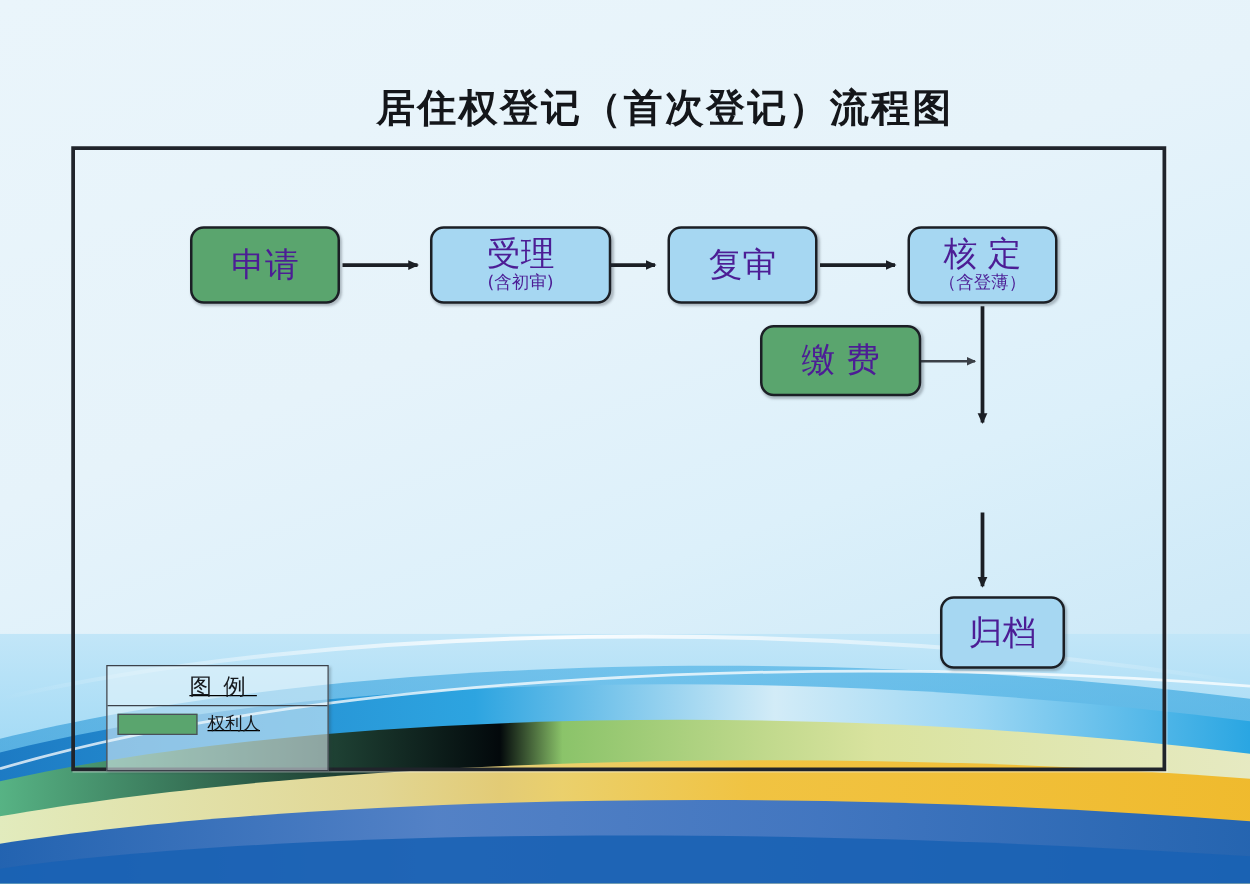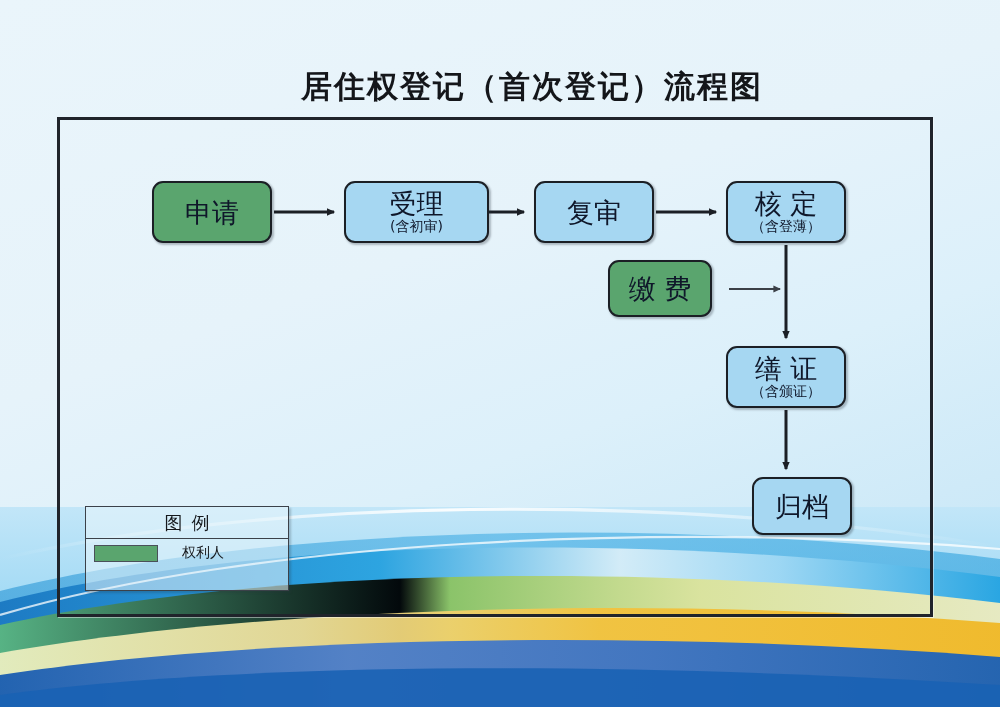--- a/index.html
+++ b/index.html
@@ -63,21 +63,21 @@
   .node {
     position: absolute;
     box-sizing: border-box;
     border: 2.5px solid #1b1f25;
     border-radius: 11px;
     display: flex;
     flex-direction: column;
     align-items: center;
     justify-content: center;
     font-family: "DejaVu Sans", "Liberation Sans", sans-serif;
-    color: #0f172a;
+    color: #4c1d95;
     box-shadow: 1.5px 1.5px 2px rgba(40,50,60,0.30);
   }
   .node .main-label {
     font-size: 27px;
     font-weight: 500;
     line-height: 1.0;
     white-space: nowrap;
   }
   .node .sub-label {
     font-size: 14px;
@@ -93,47 +93,47 @@
   
   .conn {
     position: absolute;
   }
   .conn svg { display: block; overflow: visible; }
 
   
   #legend {
     position: absolute;
     left: 85px;
-    top: 506px;
-    width: 204px;
+    top: 532px;
+    width: 178px;
     height: 85px;
     box-sizing: border-box;
     border: 1.5px solid #3b4149;
     background: rgba(233,245,251,0.55);
     box-shadow: 1.5px 1.5px 2px rgba(40,50,60,0.25);
+    text-decoration: underline;
   }
   #legend-title {
     height: 31px;
     border-bottom: 1.5px solid #3b4149;
     display: flex;
     align-items: center;
     justify-content: center;
     font-family: "DejaVu Sans", "Liberation Sans", sans-serif;
     font-size: 18px;
     letter-spacing: 9px;
     text-indent: 9px;
     color: #15181c;
   }
   .legend-row {
     display: flex;
     align-items: center;
     height: 24px;
     padding-left: 8px;
     margin-top: 2px;
-    gap: 16px;
   }
   .legend-swatch {
     width: 64px;
     height: 17px;
     border: 1.2px solid #4a5059;
     box-sizing: border-box;
     flex: 0 0 auto;
   }
   .legend-swatch.green { background: #5aa56e; }
   .legend-swatch.blue  { background: #a6d7f2; }
@@ -252,28 +252,24 @@
 
   <div class="node blue" id="node-review" style="left:534px;top:181px;width:120px;height:62px;">
     <div class="main-label">复审</div>
   </div>
 
   <div class="node blue has-sub" id="node-approve" style="left:726px;top:181px;width:120px;height:62px;">
     <div class="main-label">核 定</div>
     <div class="sub-label">（含登薄）</div>
   </div>
 
-  <div class="node green" id="node-payment" style="left:608px;top:260px;width:104px;height:57px;">
+  <div class="node green" id="node-payment" style="left:608px;top:260px;width:129px;height:57px;">
     <div class="main-label">缴  费</div>
   </div>
 
-  <div class="node blue has-sub" id="node-issue" style="left:726px;top:346px;width:120px;height:62px;">
-    <div class="main-label">缮  证</div>
-    <div class="sub-label">（含颁证）</div>
-  </div>
 
   <div class="node blue" id="node-archive" style="left:708px;top:477px;width:100px;height:58px;margin-left:44px;">
     <div class="main-label">归档</div>
   </div>
 
   <div id="legend">
     <div id="legend-title">图例</div>
     <div class="legend-row">
       <div class="legend-swatch green"></div>
       <div class="legend-text">权利人</div>

